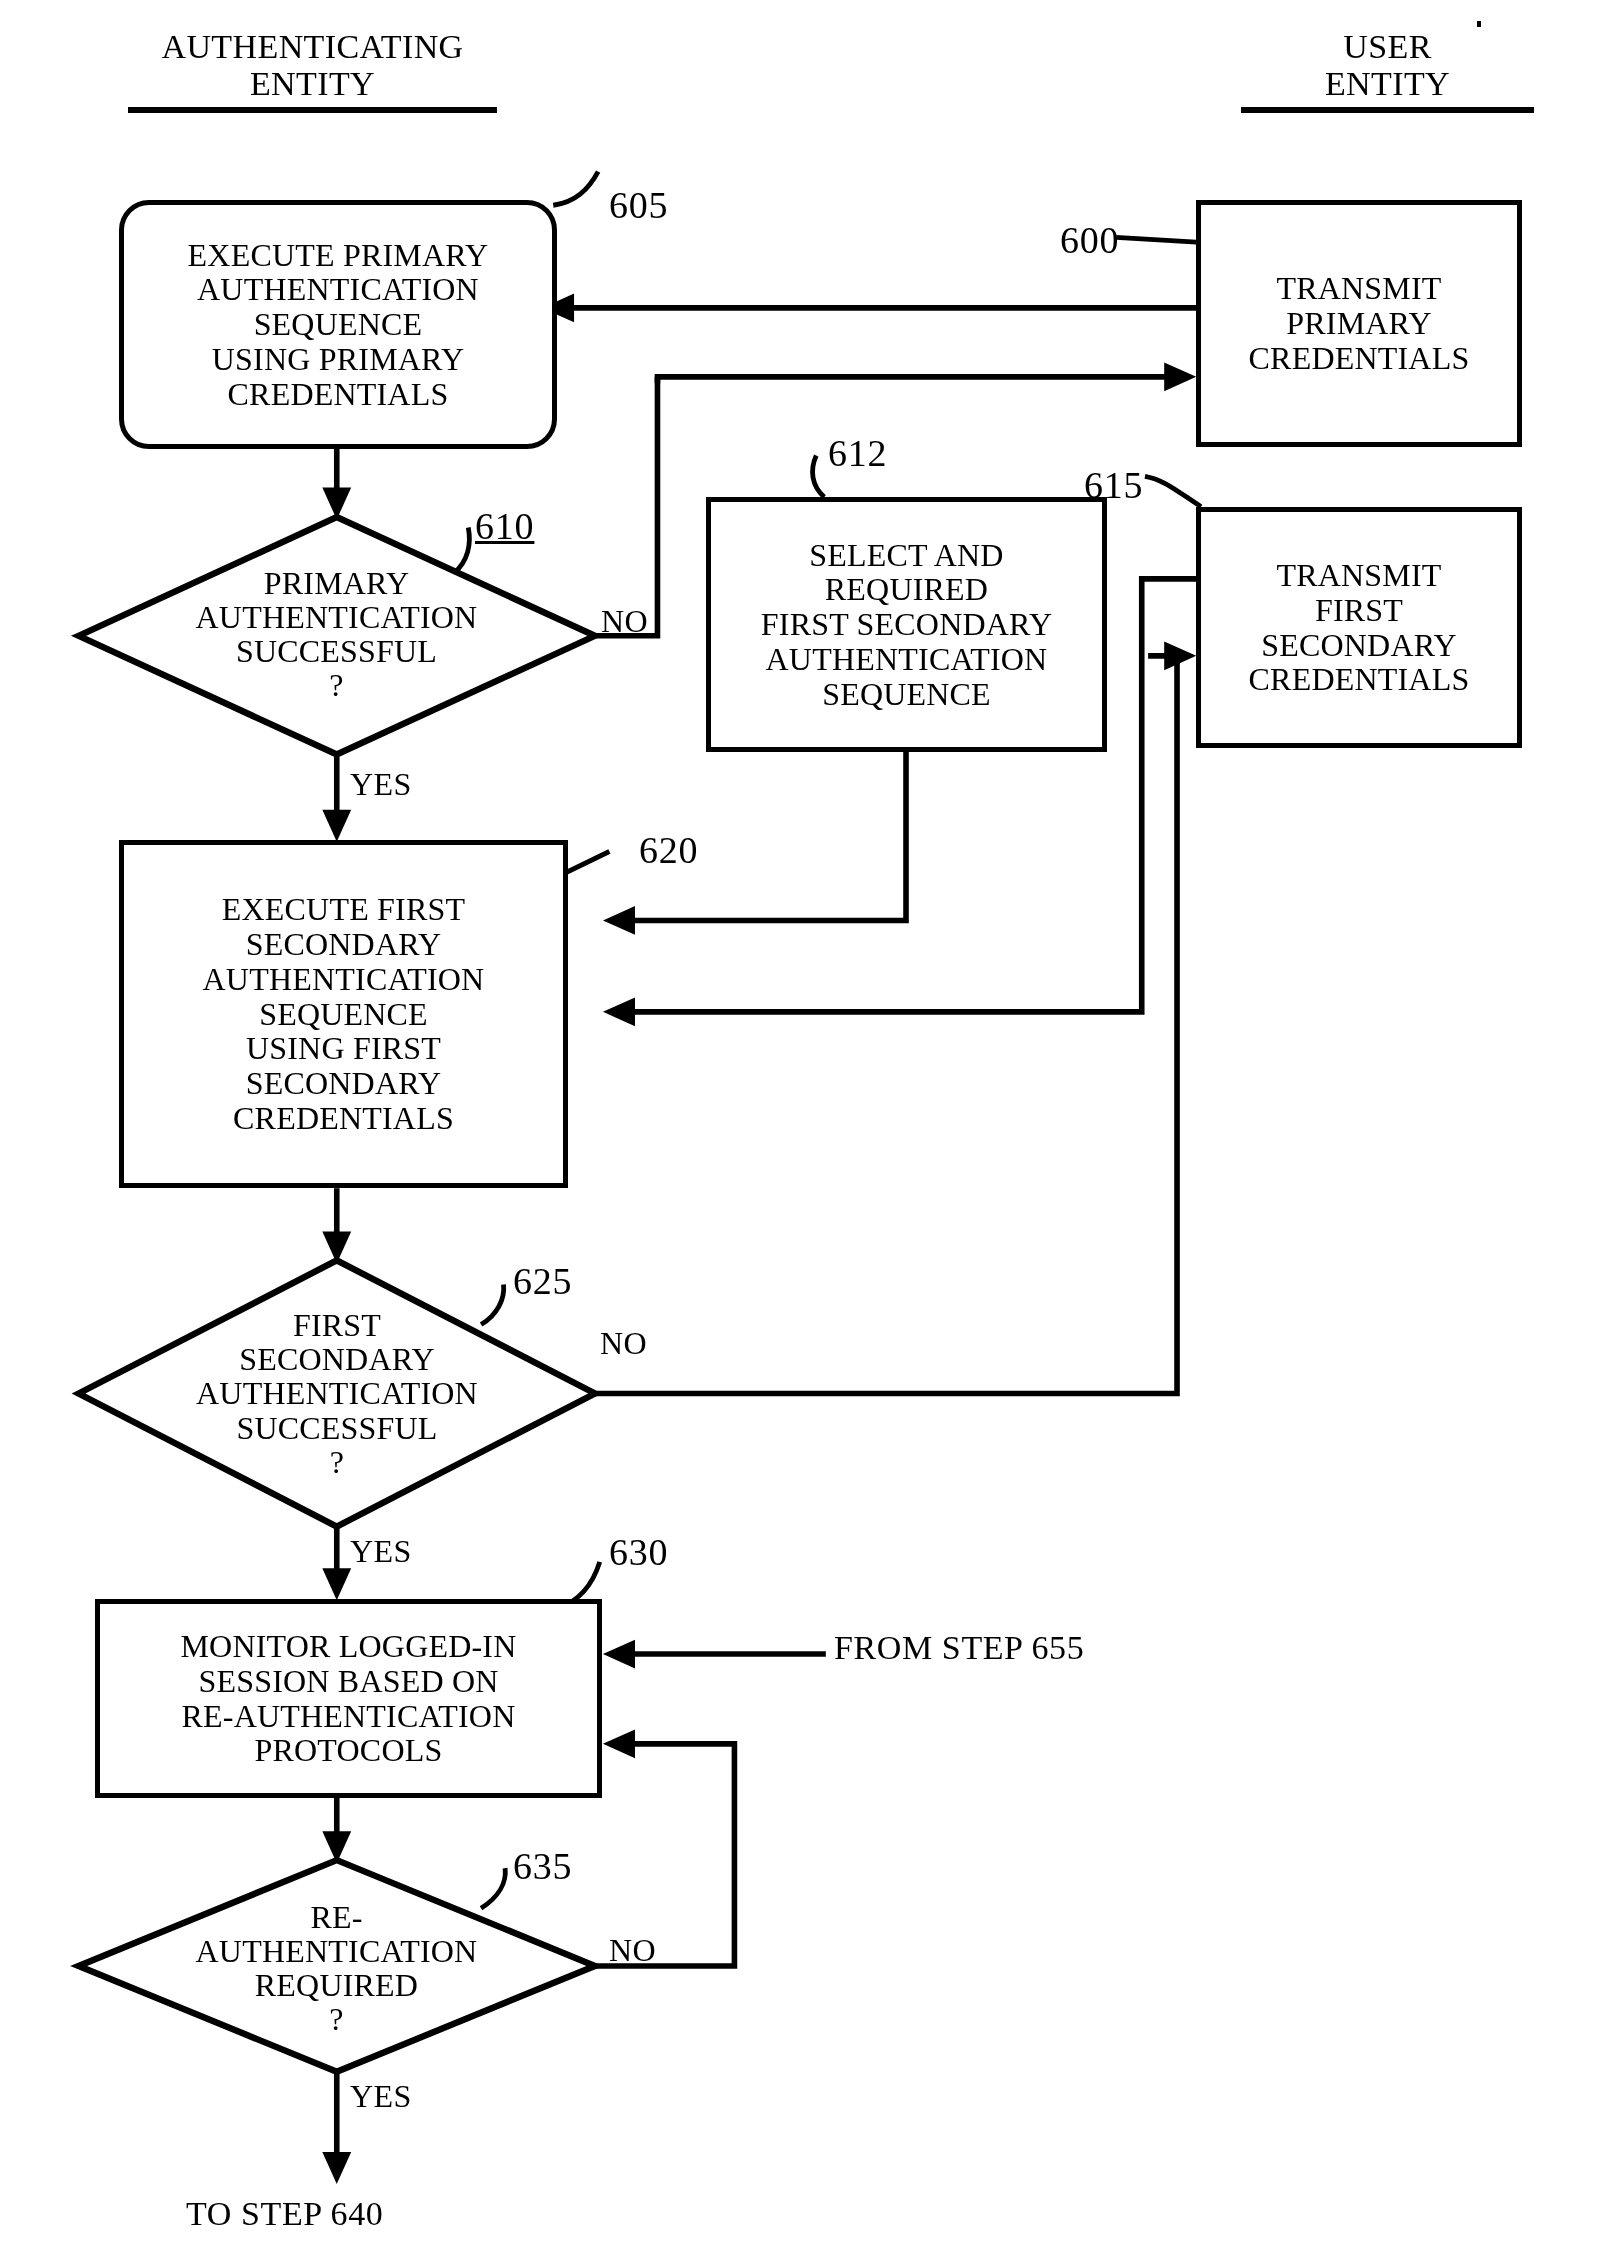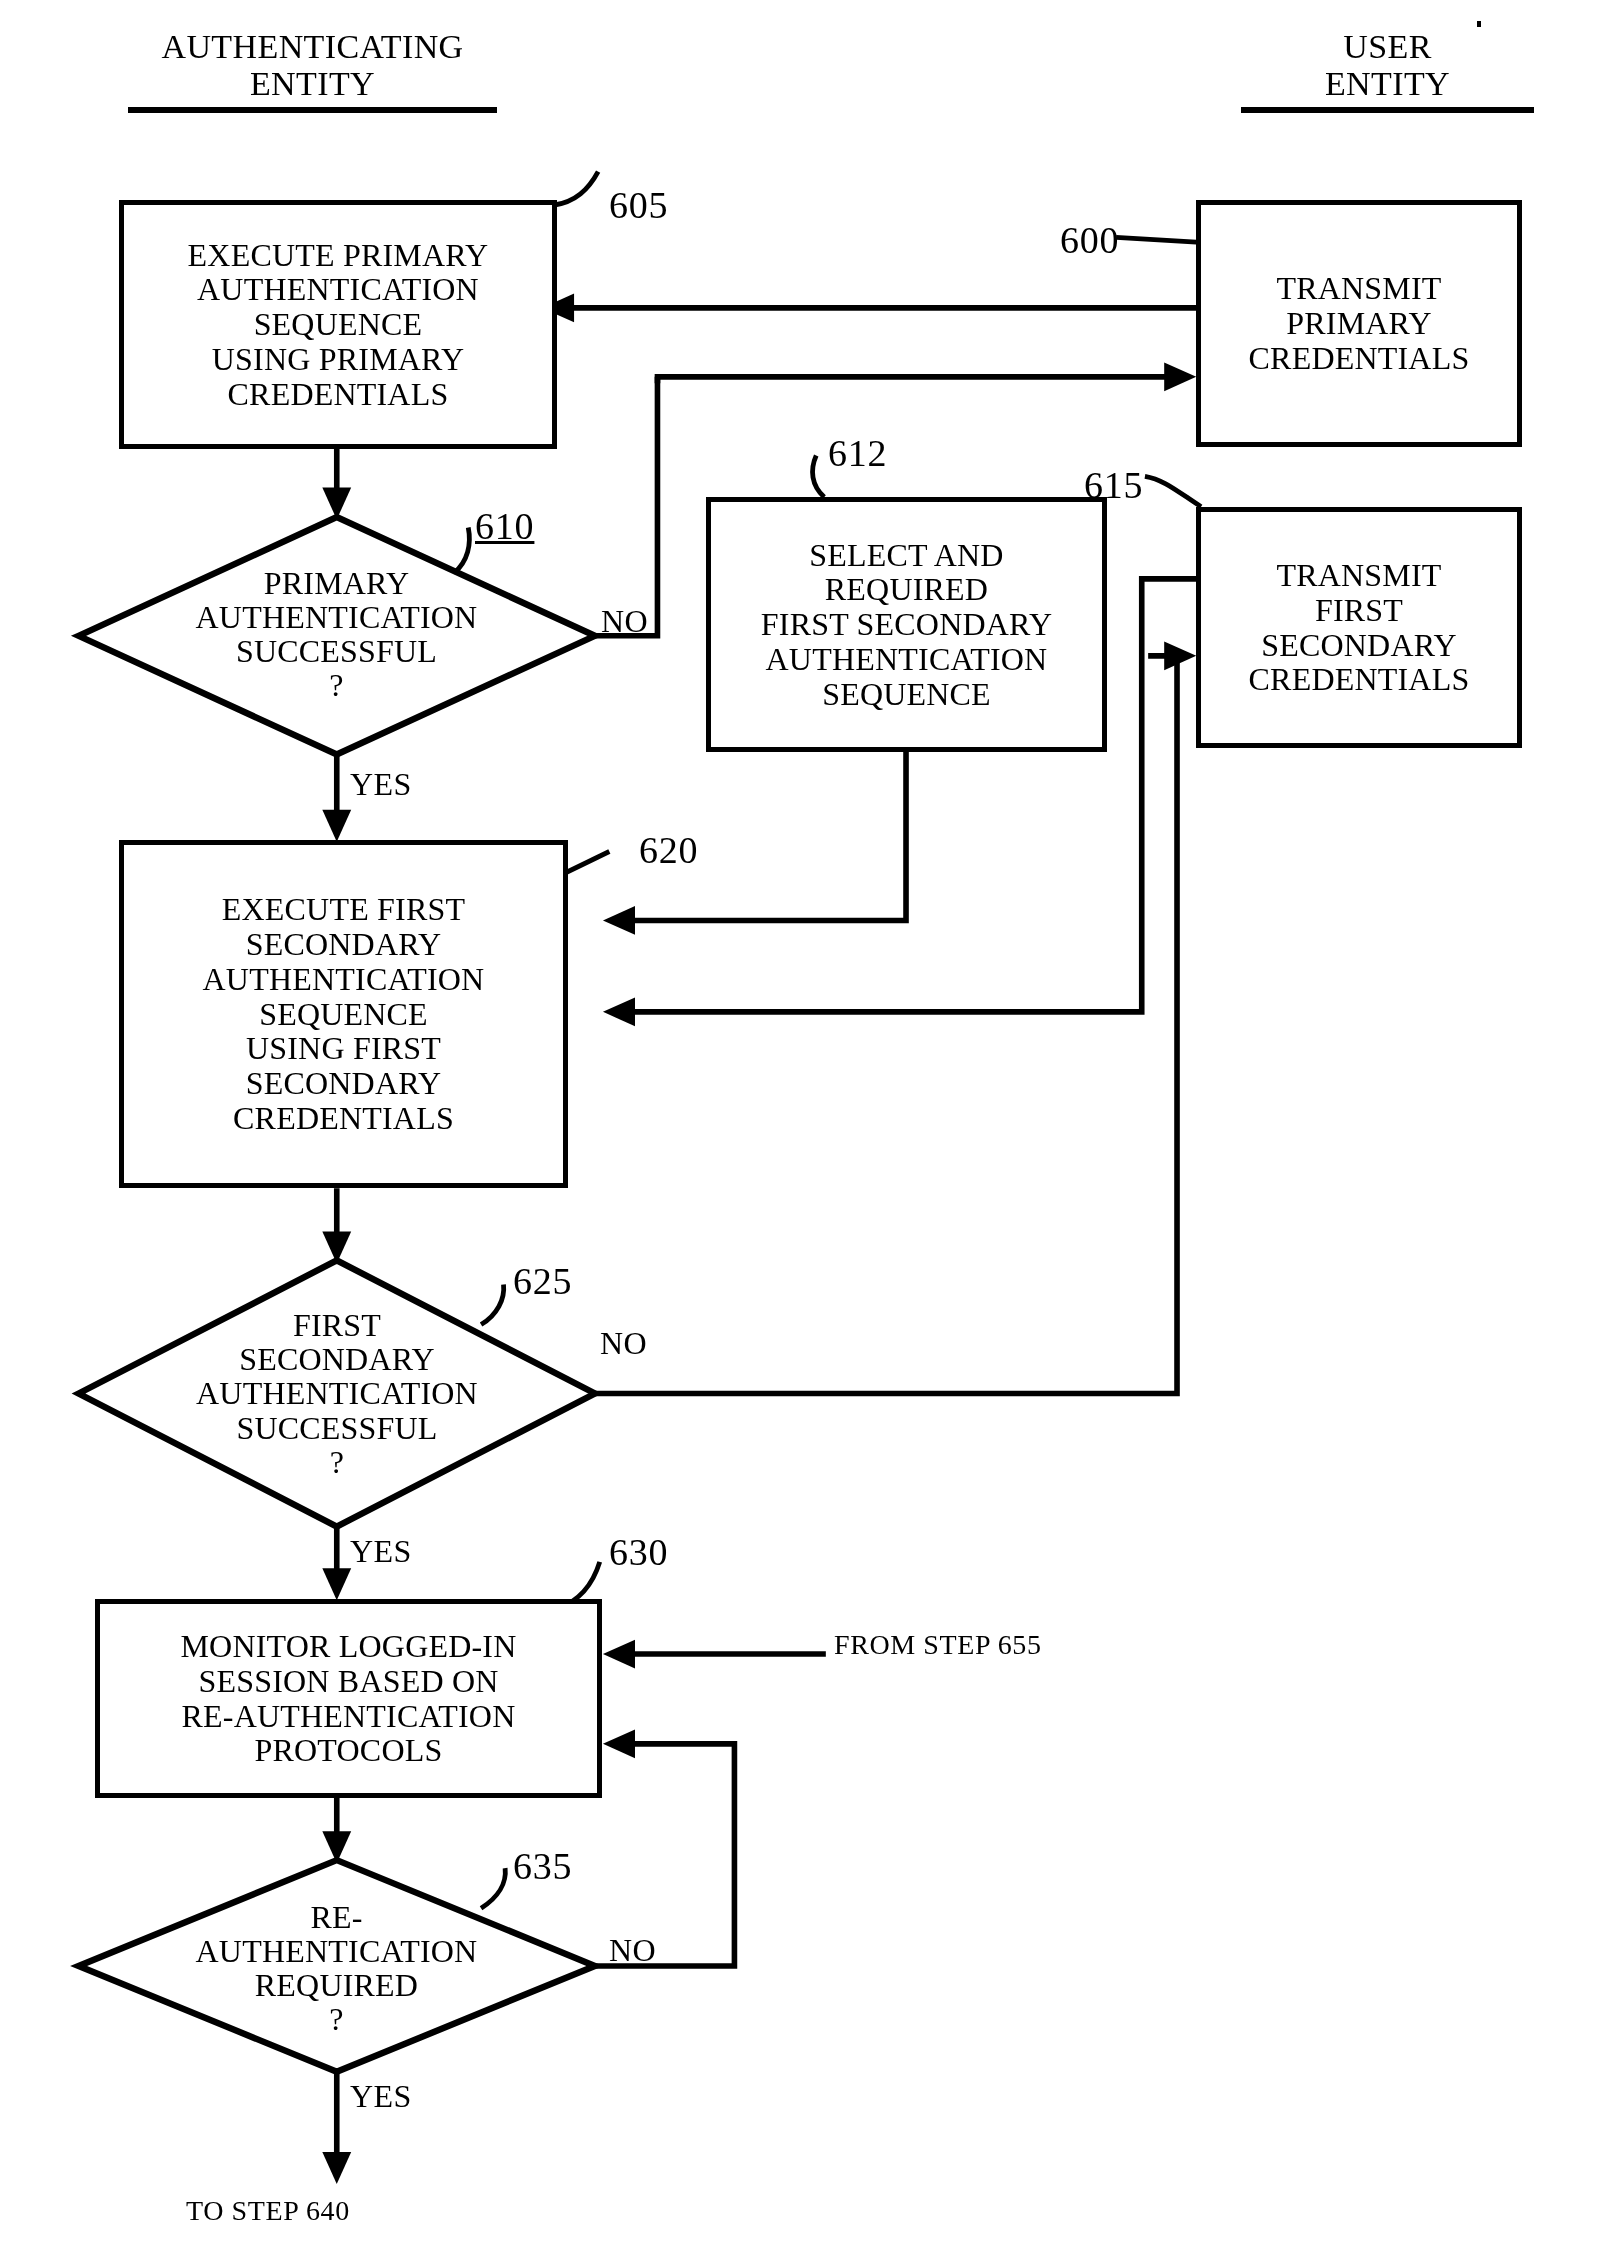--- a/index.html
+++ b/index.html
@@ -17,21 +17,21 @@
   .box{border:5.6px solid #000;background:#fff;}
   .box .txt{display:block;text-align:center;line-height:1.085;
             font-size:32px;letter-spacing:0.2px;padding:0 4.8px;}
 
   .dia{background:transparent;}
   .dia .txt{position:relative;z-index:2;text-align:center;line-height:1.07;
             font-size:32px;letter-spacing:0.2px;}
 
   .ref{position:absolute;font-size:38px;letter-spacing:0.8px;white-space:nowrap;}
   .lbl{position:absolute;font-size:32px;letter-spacing:0.4px;white-space:nowrap;}
-  .note{position:absolute;font-size:28px;letter-spacing:0.6px;white-space:nowrap;}
+  .note{position:absolute;font-size:34px;letter-spacing:0.6px;white-space:nowrap;}
 
   svg.wires{position:absolute;left:0;top:0;width:1618px;height:2261px;
             pointer-events:none;}
   .dline{fill:none;stroke:#000;stroke-width:7;}
   .dthin{fill:none;stroke:#000;stroke-width:6;}
   .dfill{fill:#000;}
   .dshape{fill:#fff;stroke:#000;stroke-width:8;}
   .speck{position:absolute;width:4px;height:5.6px;background:#000;}
 </style>
 </head>
@@ -104,21 +104,21 @@
     <span class="l2">ENTITY</span>
     <span class="rule" style="width:369px;"></span>
   </div>
 
   <div class="hdr" style="left:1219px;top:29px;width:337px;">
     <span class="l1">USER</span>
     <span class="l2">ENTITY</span>
     <span class="rule" style="width:293px;"></span>
   </div>
 
-  <div class="node box" style="left:119px;top:200px;width:438px;height:249px;">
+  <div class="node box" style="left:119px;top:200px;width:438px;height:249px;border-radius:30px;">
     <span class="txt">
       <span>EXECUTE PRIMARY</span><br>
       <span>AUTHENTICATION</span><br>
       <span>SEQUENCE</span><br>
       <span>USING PRIMARY</span><br>
       <span>CREDENTIALS</span>
     </span>
   </div>
   <div class="ref" style="left:609px;top:183px;">605</div>
 

